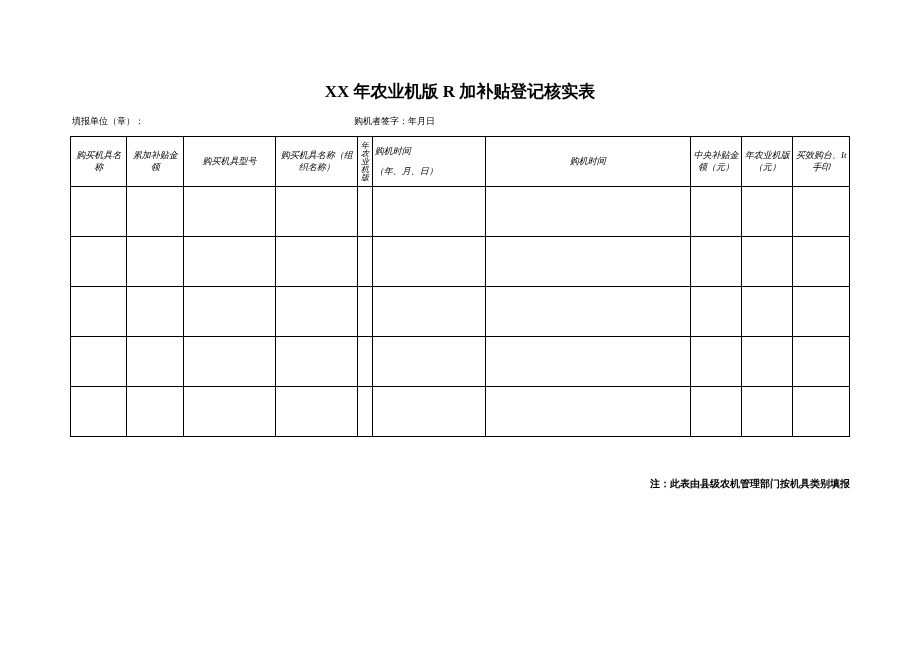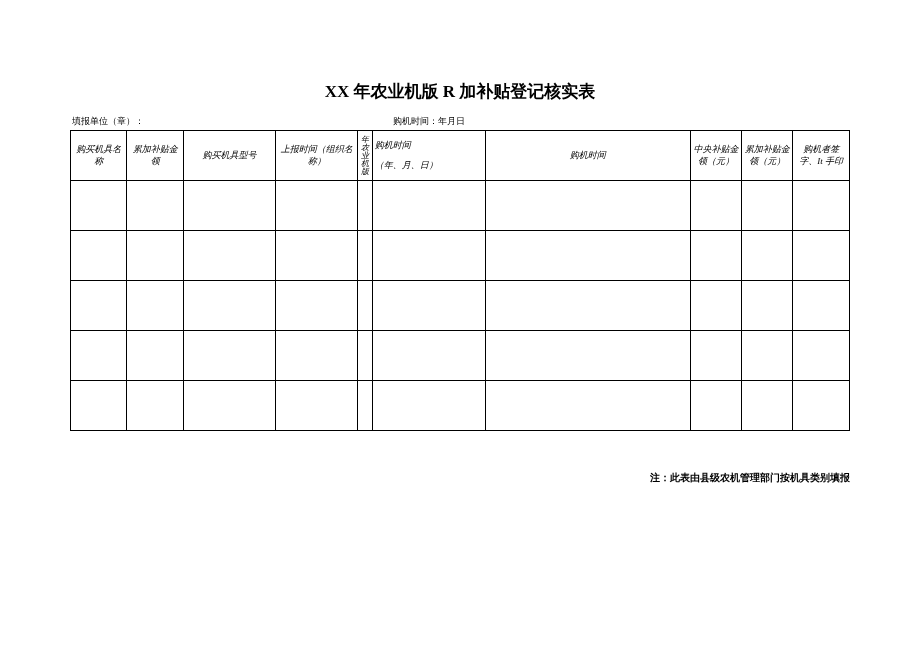--- a/index.html
+++ b/index.html
@@ -18,23 +18,22 @@
       text-align: center;
       font-weight: bold;
       font-size: 17px;
       margin-bottom: 12px;
       margin-top: 50px;
     }
     .meta-row {
       display: flex;
       justify-content: space-between;
       font-size: 9px;
-      margin-bottom: 2px;
+      margin-bottom: 8px;
       padding: 0 2px;
-      gap: 39px;
     }
     .meta-left {
       text-align: left;
     }
     .meta-right {
       text-align: left;
       margin-left: 210px;
       flex: 0 0 auto;
     }
     .spacer {
@@ -91,21 +90,21 @@
       text-align: right;
     }
   </style>
 </head>
 <body>
 
 <div class="title">XX 年农业机版 R 加补贴登记核实表</div>
 
 <div class="meta-row">
   <span class="meta-left">填报单位（章）：</span>
-  <span class="meta-right">购机时间：年月日</span>
+  <span class="meta-right">购机者签字：年月日</span>
   <span class="spacer"></span>
 </div>
 
 <table>
   <colgroup>
     <col class="col-name">
     <col class="col-model">
     <col class="col-factory">
     <col class="col-buyer">
     <col class="col-qty">
@@ -113,32 +112,32 @@
     <col class="col-addr">
     <col class="col-central">
     <col class="col-accum">
     <col class="col-sign">
   </colgroup>
   <thead>
     <tr>
       <th>购买机具名称</th>
       <th>累加补贴金领</th>
       <th>购买机具型号</th>
-      <th>上报时间（组织名称）</th>
+      <th>购买机具名称（组织名称）</th>
       <th class="vertical-header">年农业机版</th>
       <th>
         <div class="time-header-inner">
           <span>购机时间</span>
           <span>（年、月、日）</span>
         </div>
       </th>
       <th>购机时间</th>
       <th>中央补贴金领（元）</th>
-      <th>累加补贴金领（元）</th>
-      <th>购机者签字、It 手印</th>
+      <th>年农业机版（元）</th>
+      <th>买效购台、It 手印</th>
     </tr>
   </thead>
   <tbody>
     <tr>
       <td></td>
       <td></td>
       <td></td>
       <td></td>
       <td></td>
       <td></td>

